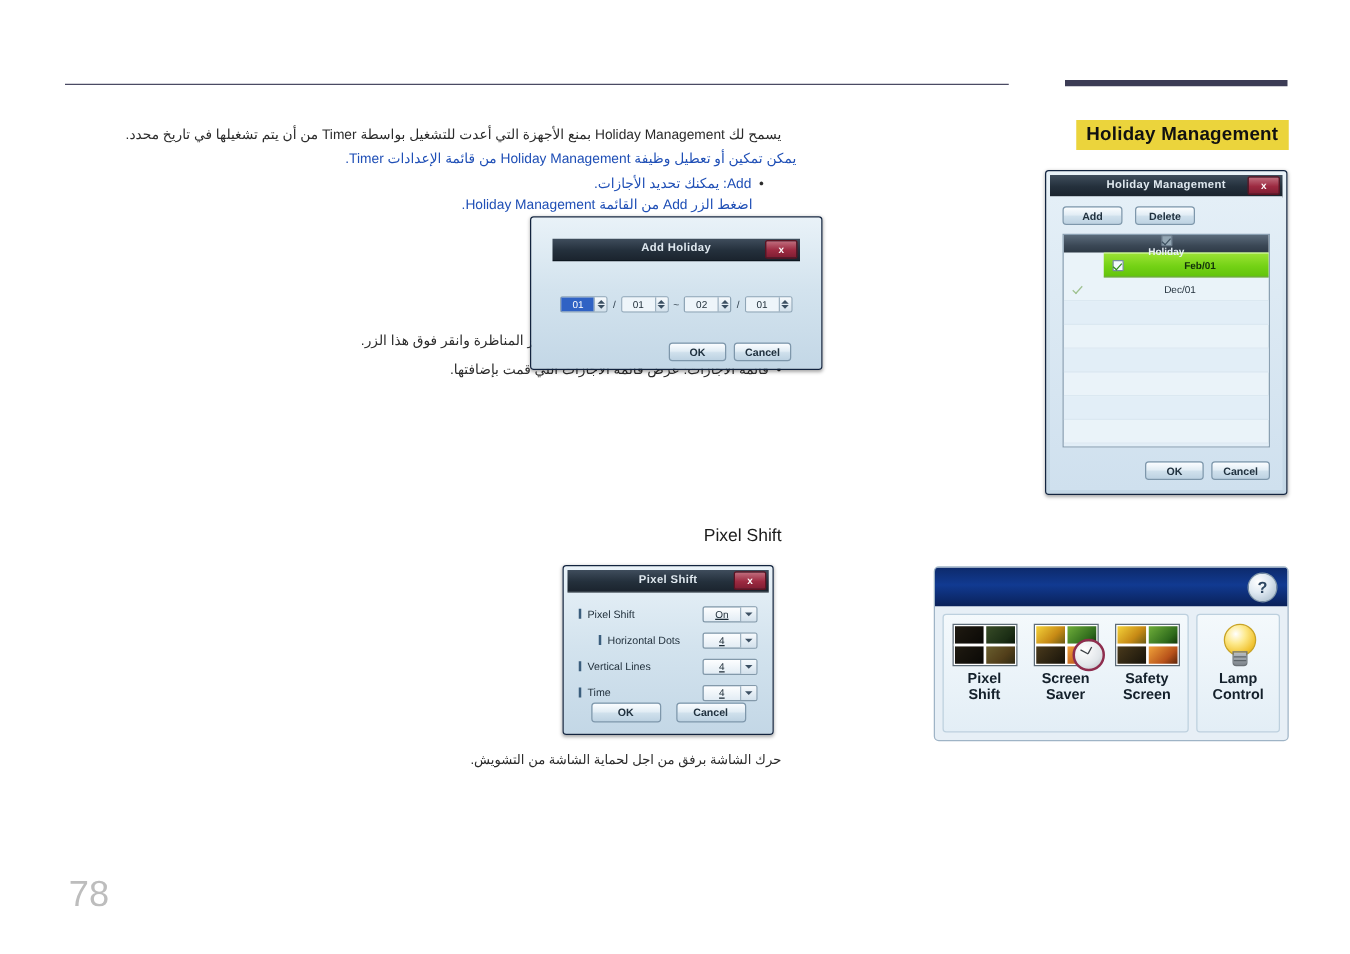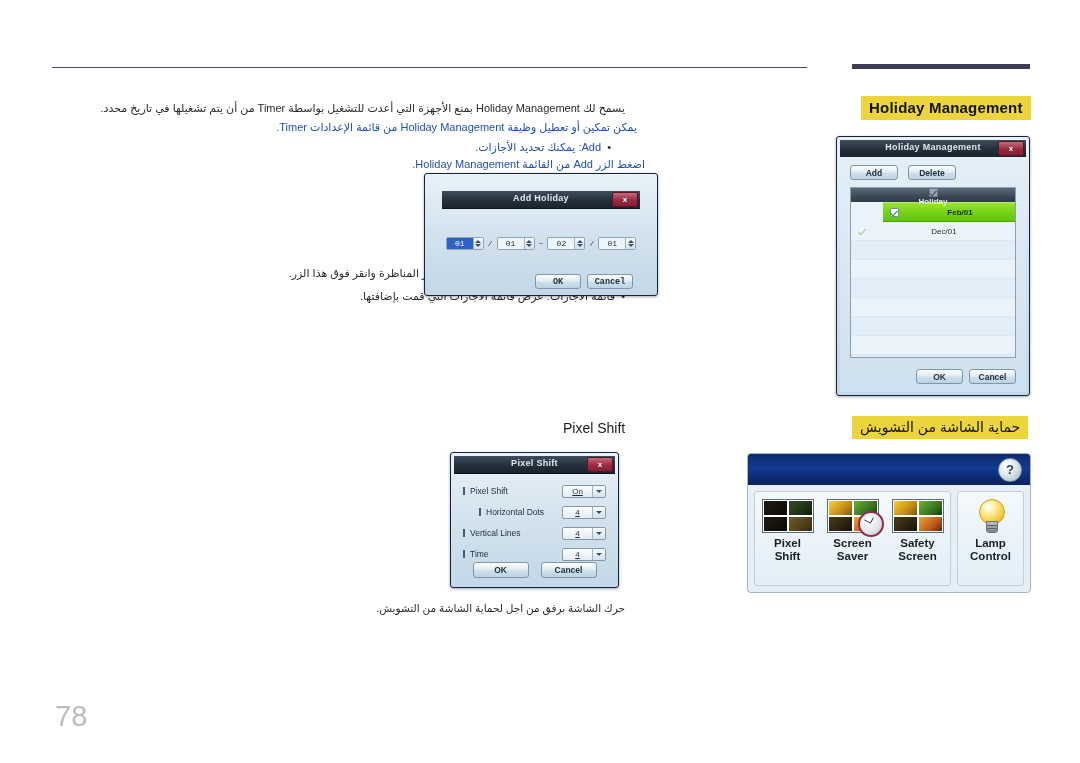--- a/index.html
+++ b/index.html
@@ -37,21 +37,21 @@
     position:absolute;direction:rtl;text-align:right;
     font-size:11px;color:#2b2b2b;line-height:17px;
     white-space:nowrap;
   }
   .blue{color:#1f4fb6;}
   .bullet{margin-left:3px;}
 
   #p1{right:455px;top:100px;}
   #p2{right:443px;top:119px;color:#1f4fb6;}
   #p3{right:469px;top:139px;margin-left:14px;}
-  #p4{right:435px;top:156px;color:#1f4fb6;}
+  #p4{right:478px;top:156px;color:#1f4fb6;}
   #p5{right:455px;top:265px;}
   #p6{right:455px;top:288px;}
   #cap{right:455px;top:600px;font-size:10.5px;}
 
   
   .lbl-pixelshift{
     position:absolute;left:563px;top:420px;font-size:14px;color:#1c1c1c;
     direction:ltr;
   }
 
@@ -75,21 +75,21 @@
     position:absolute;left:0;right:0;top:2px;text-align:center;
     font-size:9px;font-weight:bold;color:#dfe8ef;letter-spacing:.3px;
   }
   .dlg-x{
     position:absolute;right:2px;top:1px;width:24px;height:13px;
     background:linear-gradient(180deg,#c06d7d 0%,#9d2a41 55%,#801e33 100%);
     border:1px solid #5d1322;border-radius:2px;
     color:#fff;font-size:8px;font-weight:bold;line-height:13px;text-align:center;
     cursor:pointer;
   }
-  .dlg-body{ position:relative;font-family:Liberation Mono, monospace; }
+  .dlg-body{ position:relative; }
 
   
   .osd-btn{
     display:inline-block;
     background:linear-gradient(180deg,#fbfdff 0%,#e2edf5 45%,#cfe0ec 55%,#bdd2e2 100%);
     border:1px solid #7e97ab;border-radius:3px;
     font-size:8.5px;color:#20313f;text-align:center;
     cursor:pointer;box-sizing:border-box;
     font-weight:bold;
   }
@@ -303,21 +303,20 @@
 </head>
 <body>
 
 <div class="page">
 
   <div class="rule-left"></div>
   <div class="rule-right"></div>
 
   <div class="yellow-head" id="hm-head">Holiday Management</div>
 
-  <div class="yellow-head" id="ss-head">حماية الشاشة من التشويش</div>
 
   <div class="lbl-pixelshift">Pixel Shift</div>
 
   <div class="arz" id="p1">يسمح لك Holiday Management بمنع الأجهزة التي أعدت للتشغيل بواسطة Timer من أن يتم تشغيلها في تاريخ محدد.</div>
 
   <div class="arz" id="p2">يمكن تمكين أو تعطيل وظيفة Holiday Management من قائمة الإعدادات Timer.</div>
 
   <div class="arz" id="p3"><span class="bullet">•</span>
        <span class="blue">Add: يمكنك تحديد الأجازات.</span></div>
 

